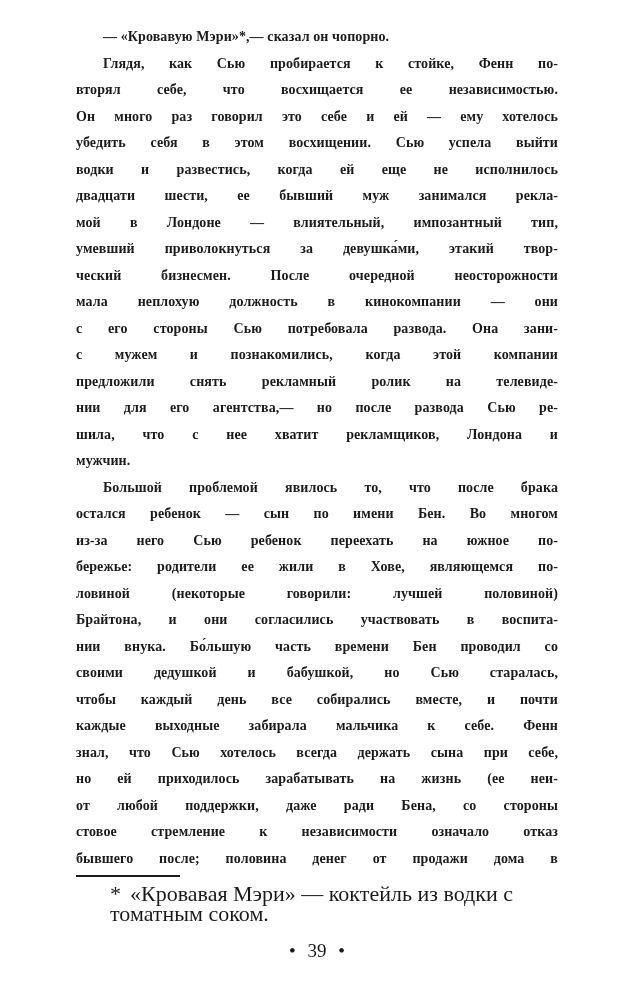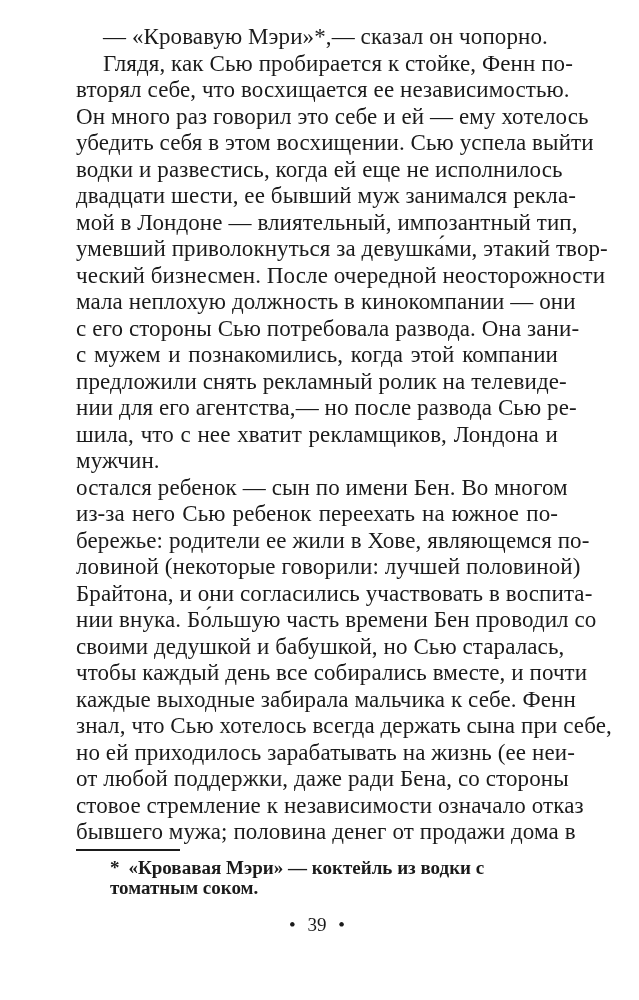--- a/index.html
+++ b/index.html
@@ -12,45 +12,45 @@
     color: var(--ink);
   }
   .page {
     position: relative;
     width: 639px; height: 1000px;
     box-sizing: border-box;
     padding: 24px 81px 0 76px;
   }
   .text-block { width: 482px; }
   .line {
-    font-size: 23px;
+    font-size: 14px;
     line-height: 26.5px;
     height: 26.5px;
     white-space: nowrap;
     text-align: justify;
     text-align-last: justify;
     letter-spacing: 0.1px;
+    font-weight: bold;
   }
   .line.para-end {
     text-align: left;
     text-align-last: left;
   }
   .line.indent { padding-left: 27px; }
   .footnote-sep {
     width: 104px;
     border: 0;
     border-top: 2px solid var(--ink);
     margin: 3px 0 7px 0;
   }
   .footnote {
-    font-size: 19px;
+    font-size: 22px;
     line-height: 20px;
     padding-left: 34px;
     width: 448px;
-    font-weight: bold;
   }
   .fn-marker { margin-right: 9px; }
   .page-number {
     margin-top: 16px;
     width: 482px;
     text-align: center;
     font-size: 19px;
     font-weight: normal;
     word-spacing: 7px;
   }
@@ -70,33 +70,34 @@
       <div class="line">мой в Лондоне — влиятельный, импозантный тип,</div>
       <div class="line">умевший приволокнуться за девушка́ми, этакий твор-</div>
       <div class="line">ческий бизнесмен. После очередной неосторожности</div>
       <div class="line">мала неплохую должность в кинокомпании — они</div>
       <div class="line">с его стороны Сью потребовала развода. Она зани-</div>
       <div class="line">с мужем и познакомились, когда этой компании</div>
       <div class="line">предложили снять рекламный ролик на телевиде-</div>
       <div class="line">нии для его агентства,— но после развода Сью ре-</div>
       <div class="line">шила, что с нее хватит рекламщиков, Лондона и</div>
       <div class="line para-end">мужчин.</div>
+      <div class="line indent">Большой проблемой явилось то, что после брака</div>
       <div class="line">остался ребенок — сын по имени Бен. Во многом</div>
       <div class="line">из-за него Сью ребенок переехать на южное по-</div>
       <div class="line">бережье: родители ее жили в Хове, являющемся по-</div>
       <div class="line">ловиной (некоторые говорили: лучшей половиной)</div>
       <div class="line">Брайтона, и они согласились участвовать в воспита-</div>
       <div class="line">нии внука. Бо́льшую часть времени Бен проводил со</div>
       <div class="line">своими дедушкой и бабушкой, но Сью старалась,</div>
       <div class="line">чтобы каждый день все собирались вместе, и почти</div>
       <div class="line">каждые выходные забирала мальчика к себе. Фенн</div>
       <div class="line">знал, что Сью хотелось всегда держать сына при себе,</div>
       <div class="line">но ей приходилось зарабатывать на жизнь (ее неи-</div>
       <div class="line">от любой поддержки, даже ради Бена, со стороны</div>
       <div class="line">стовое стремление к независимости означало отказ</div>
-      <div class="line">бывшего мужа; половина денег от продажи дома в</div>
+      <div class="line">бывшего после; половина денег от продажи дома в</div>
     </div>
   <hr class="footnote-sep">
   <div class="footnote">
     <span class="fn-marker">*</span><span class="fn-text">«Кровавая Мэри» — коктейль из водки с томатным соком.</span>
   </div>
   <div class="page-number">• 39 •</div>
 </div>
 
 </body></html>

